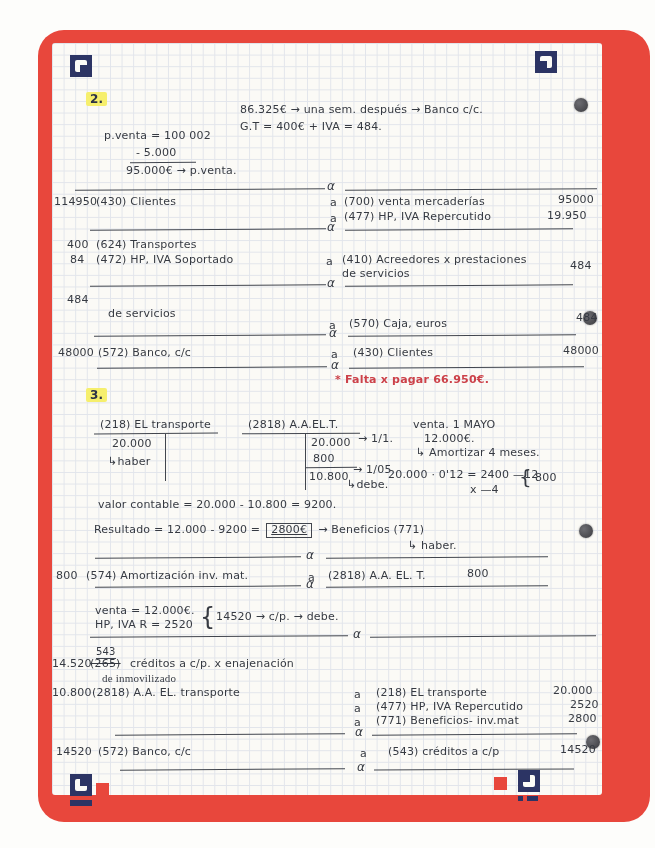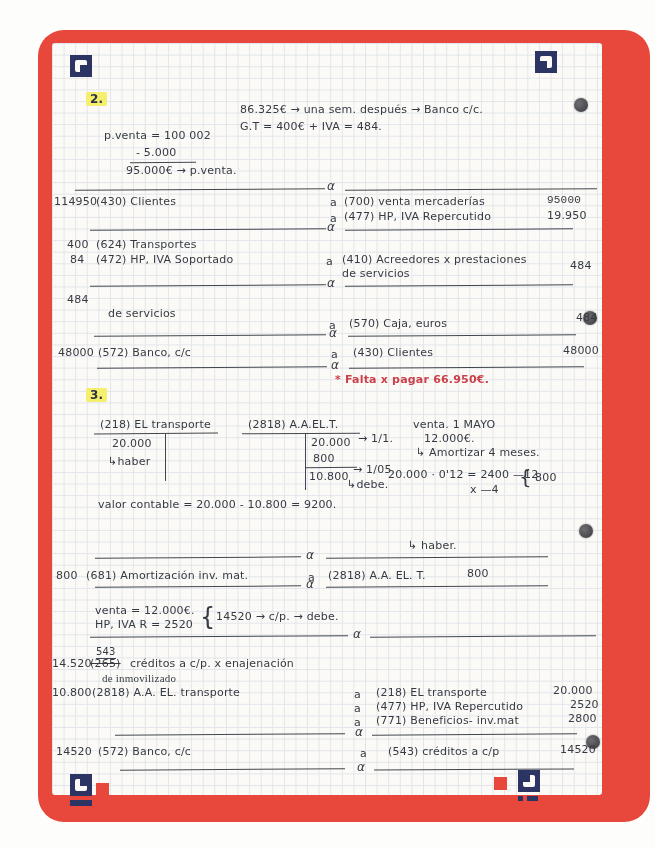--- a/index.html
+++ b/index.html
@@ -74,21 +74,21 @@
   <span class="hw" style="left:74px;top:122px;">95.000€ → p.venta.</span>
 
   <div class="line" style="left:23px;top:146px;width:250px;"></div>
   <span class="alpha" style="left:275px;top:136px;">α</span>
   <div class="line" style="left:293px;top:146px;width:252px;"></div>
 
   <span class="hw amt" style="left:2px;top:153px;">114950</span>
   <span class="hw" style="left:44px;top:153px;">(430) Clientes</span>
   <span class="hw" style="left:278px;top:154px;">a</span>
   <span class="hw" style="left:292px;top:153px;">(700) venta mercaderías</span>
-  <span class="hw amt" style="left:495px;top:151px;font-family:Liberation Mono, monospace;">95000</span>
+  <span class="hw amt" style="left:506px;top:151px;">95000</span>
   <span class="hw" style="left:278px;top:170px;">a</span>
   <span class="hw" style="left:292px;top:168px;">(477) HP, IVA Repercutido</span>
   <span class="hw amt" style="left:495px;top:167px;">19.950</span>
 
   <div class="line" style="left:38px;top:186px;width:236px;"></div>
   <span class="alpha" style="left:275px;top:177px;">α</span>
   <div class="line" style="left:293px;top:186px;width:228px;"></div>
 
   <span class="hw amt" style="left:15px;top:196px;">400</span>
   <span class="hw" style="left:44px;top:196px;">(624) Transportes</span>
@@ -145,28 +145,33 @@
 
   <span class="hw" style="left:361px;top:376px;">venta. 1 MAYO</span>
   <span class="hw" style="left:372px;top:390px;">12.000€.</span>
   <span class="hw" style="left:364px;top:404px;">↳ Amortizar 4 meses.</span>
   <span class="hw" style="left:336px;top:426px;">20.000 · 0'12 = 2400 —12</span>
   <span class="hw brace" style="left:467px;top:423px;">{</span>
   <span class="hw amt" style="left:483px;top:429px;">800</span>
   <span class="hw" style="left:418px;top:441px;">x —4</span>
 
   <span class="hw" style="left:46px;top:456px;">valor contable = 20.000 - 10.800 = 9200.</span>
+  <span class="hw" style="left:42px;top:480px;"><span class="row">
+    <span>Resultado = 12.000 - 9200 =</span>
+    <span class="box">2800€</span>
+    <span>→ Beneficios (771)</span>
+  </span></span>
   <span class="hw" style="left:356px;top:497px;">↳ haber.</span>
 
   <div class="line" style="left:43px;top:514px;width:206px;"></div>
   <span class="alpha" style="left:254px;top:505px;">α</span>
   <div class="line" style="left:274px;top:514px;width:222px;"></div>
 
   <span class="hw amt" style="left:4px;top:527px;">800</span>
-  <span class="hw" style="left:34px;top:527px;">(681) Amortización inv. mat.</span>
+  <span class="hw" style="left:34px;top:527px;">(574) Amortización inv. mat.</span>
   <span class="hw" style="left:256px;top:529px;">a</span>
   <span class="hw" style="left:276px;top:527px;">(2818) A.A. EL. T.</span>
   <span class="hw amt" style="left:415px;top:525px;">800</span>
 
   <div class="line" style="left:43px;top:543px;width:206px;"></div>
   <span class="alpha" style="left:254px;top:534px;">α</span>
   <div class="line" style="left:274px;top:543px;width:222px;"></div>
 
   <span class="hw" style="left:43px;top:562px;">venta = 12.000€.</span>
   <span class="hw" style="left:43px;top:576px;">HP, IVA R = 2520</span>

